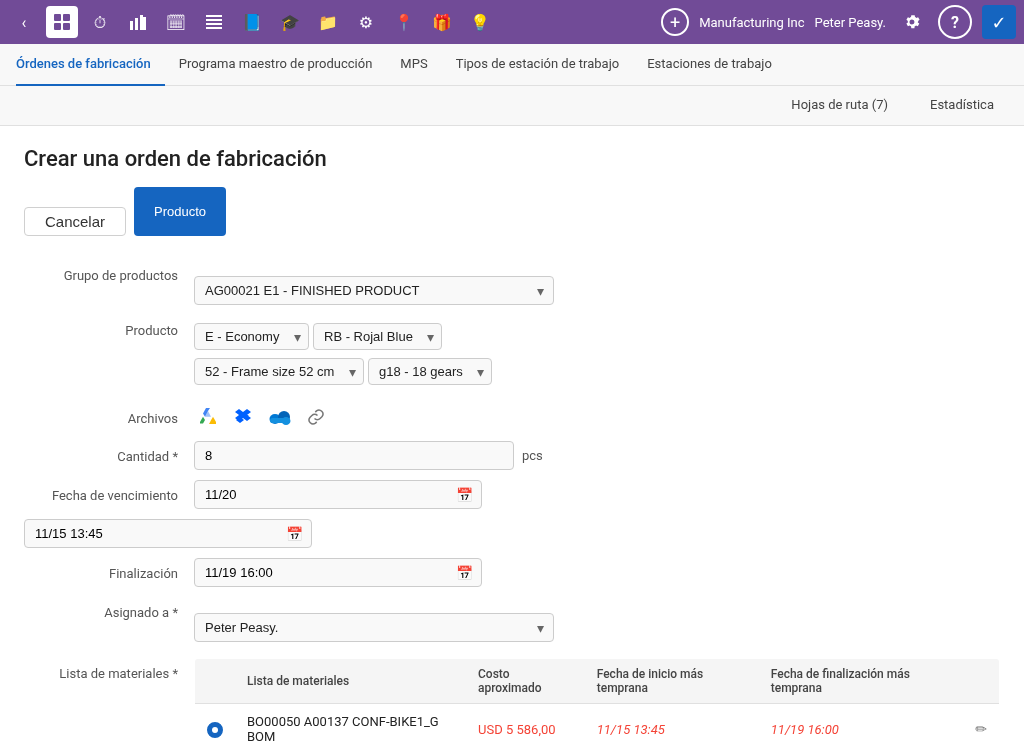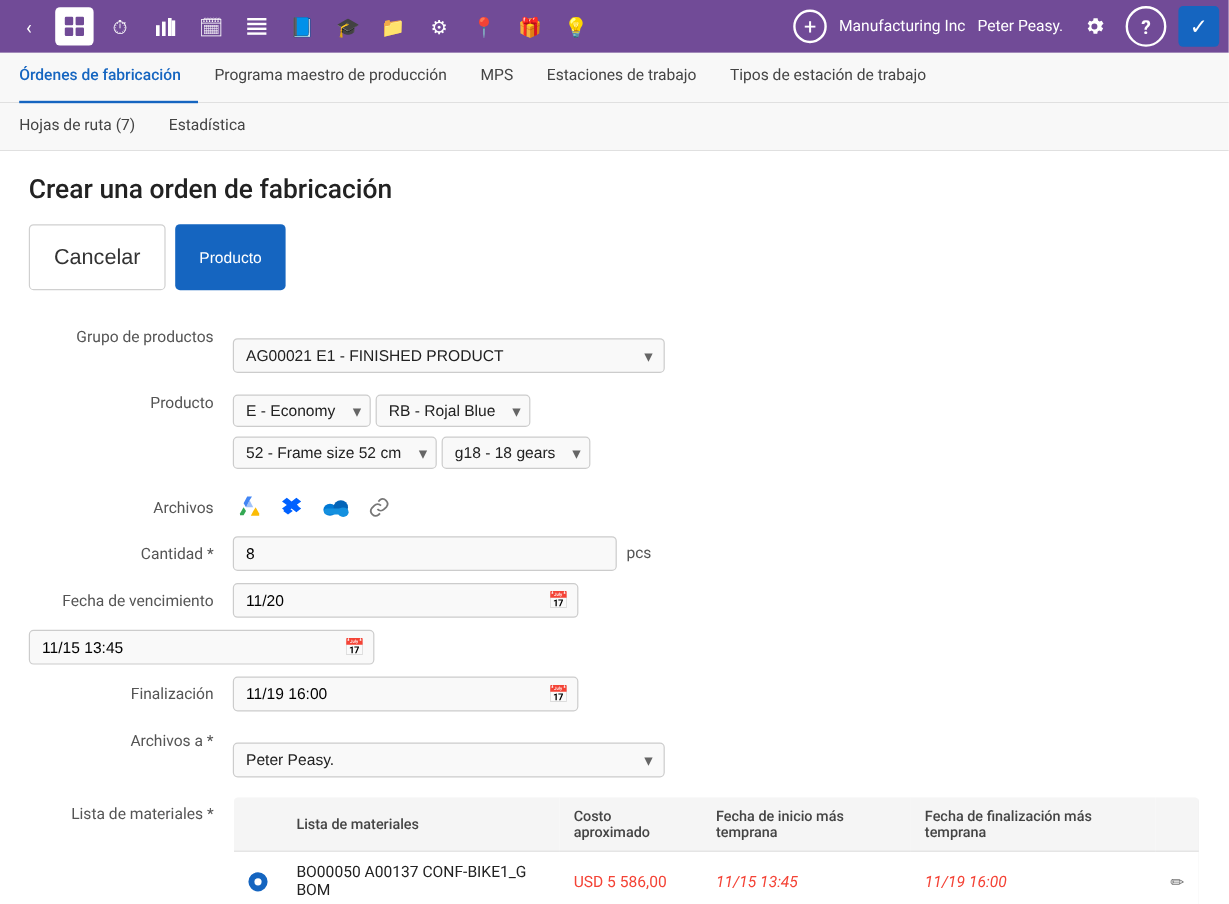--- a/index.html
+++ b/index.html
@@ -112,21 +112,22 @@
     }
 
     
     .tertiary-nav {
       display: flex;
       align-items: center;
       background: #f8f8f8;
       border-bottom: 1px solid #e0e0e0;
       padding: 0 16px;
       height: 40px;
-      gap: 0;
+      gap: 14px;
+      justify-content: flex-end;
     }
     .tertiary-nav .nav-item {
       padding: 0 14px;
       height: 40px;
       display: flex;
       align-items: center;
       cursor: pointer;
       font-size: 13px;
       color: #444;
       border-bottom: 2px solid transparent;
@@ -148,27 +149,28 @@
       margin-bottom: 16px;
     }
 
     .action-buttons {
       display: flex;
       gap: 8px;
       margin-bottom: 24px;
     }
 
     .btn-cancel {
-      padding: 16px 20px;
+      padding: 5px 20px;
       border: 1px solid #d0d0d0;
       background: #fff;
       border-radius: 4px;
       cursor: pointer;
-      font-size: 18px;
+      font-size: 15px;
       color: #333;
+      margin-top: 20px;
     }
     .btn-save {
       padding: 6px 20px;
       border: none;
       background: #1565C0;
       color: #fff;
       border-radius: 4px;
       cursor: pointer;
       font-size: 13px;
     }
@@ -416,22 +418,22 @@
     </div>
     <div class="help-btn">?</div>
     <div class="check-btn">✓</div>
   </div>
 </div>
 
 <div class="secondary-nav">
   <div class="nav-item active">Órdenes de fabricación</div>
   <div class="nav-item">Programa maestro de producción</div>
   <div class="nav-item">MPS</div>
+  <div class="nav-item">Tipos de estación de trabajo</div>
   <div class="nav-item">Estaciones de trabajo</div>
-  <div class="nav-item">Tipos de estación de trabajo</div>
 </div>
 
 <div class="tertiary-nav">
   <div class="nav-item">Hojas de ruta (7)</div>
   <div class="nav-item">Estadística</div>
 </div>
 
 <div class="main-content">
 
   <div class="page-title">Crear una orden de fabricación</div>
@@ -554,21 +556,21 @@
       <div class="form-label">Finalización</div>
       <div class="form-field">
         <div class="date-wrapper">
           <input type="text" class="date-input" value="11/19 16:00" style="">
           <span class="date-icon">📅</span>
         </div>
       </div>
     </div>
 
     <div class="form-row">
-      <div class="form-label">Archivos a *</div>
+      <div class="form-label">Asignado a *</div>
       <div class="form-field">
         <div class="select-wrapper">
           <select>
             <option>Peter Peasy.</option>
           </select>
         </div>
       </div>
     </div>
 
     <div class="form-row" style="align-items:flex-start; margin-top:16px;">

